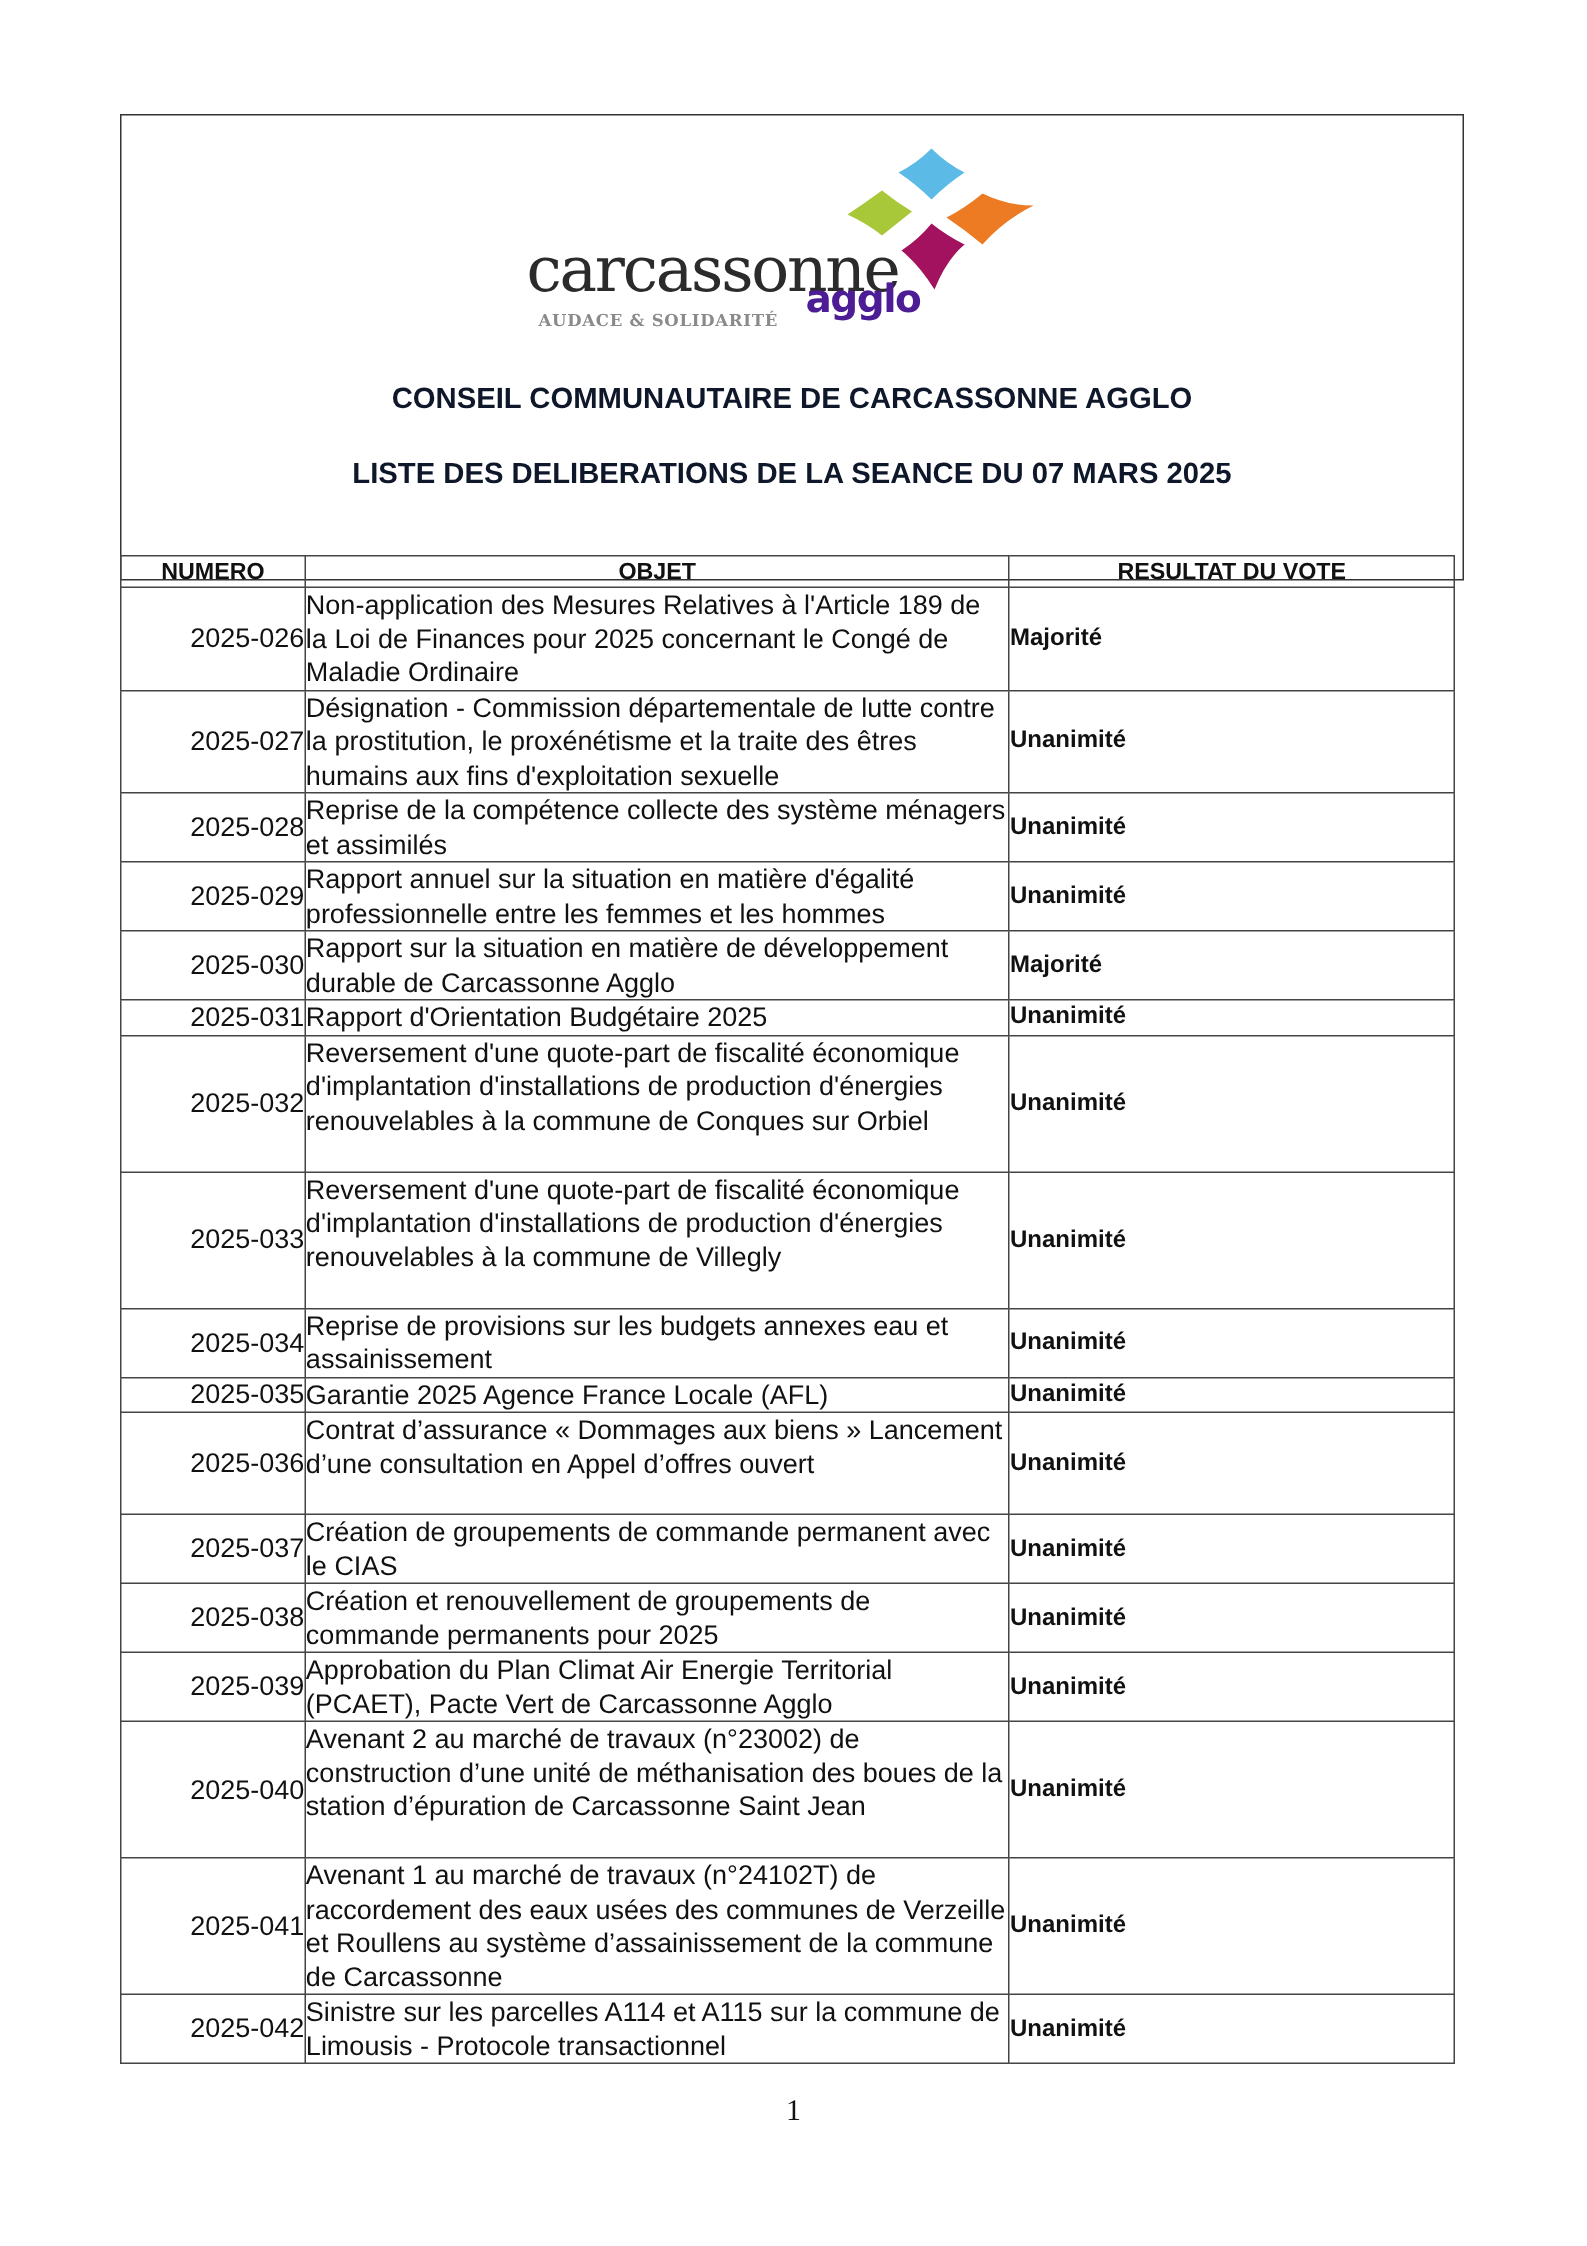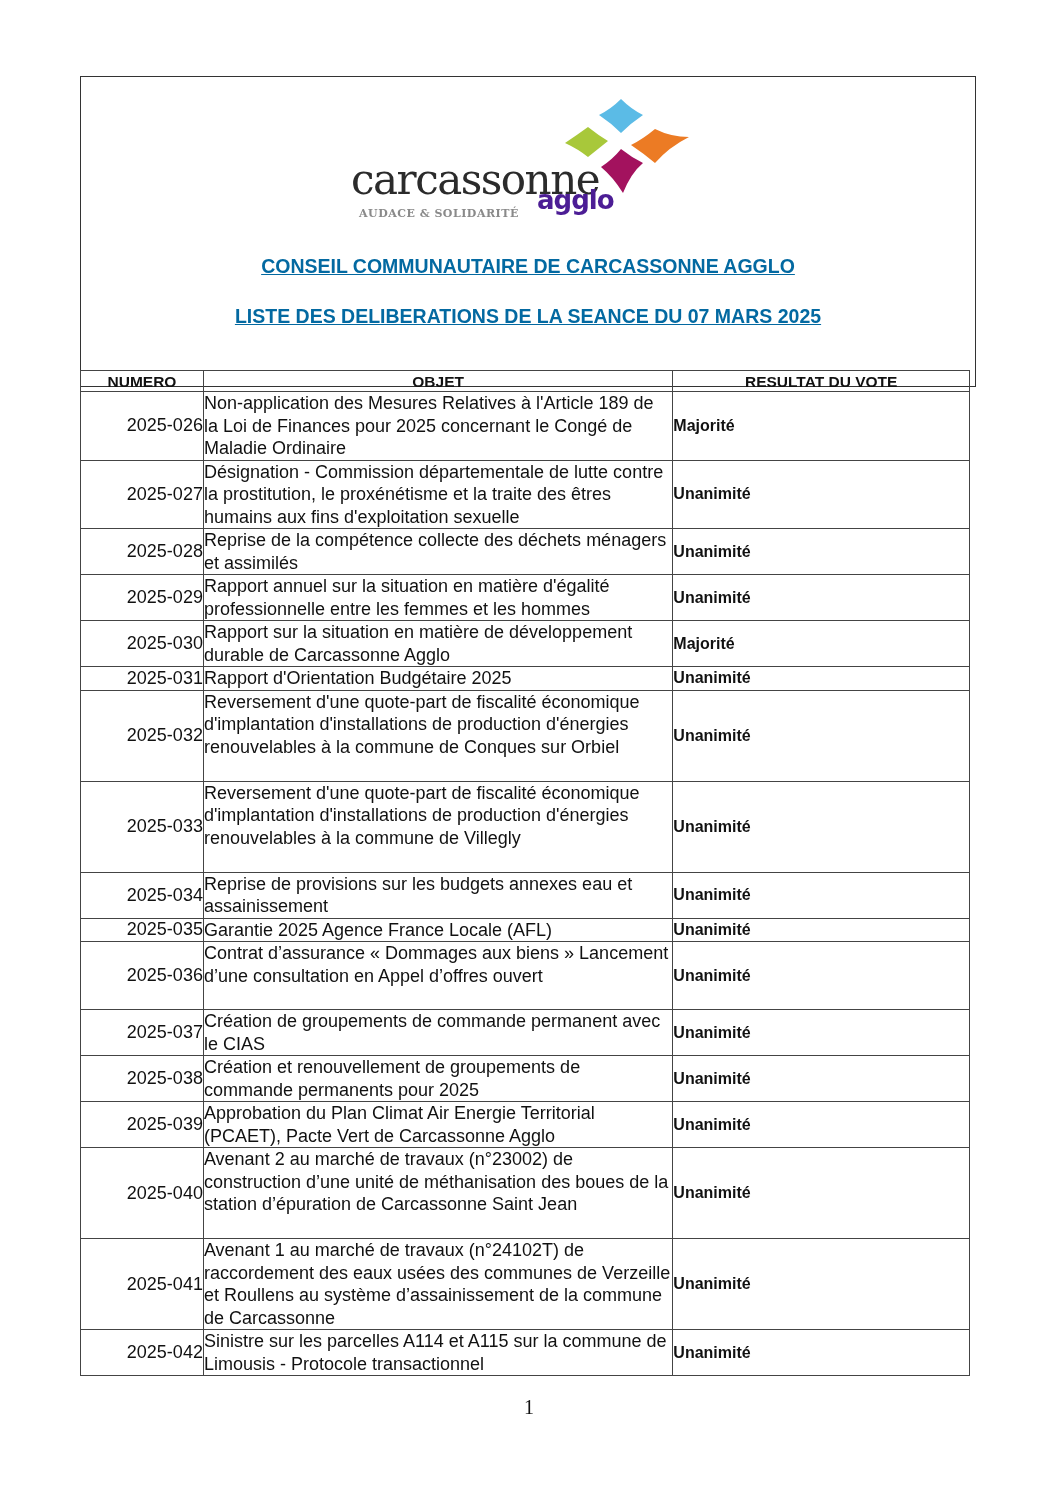--- a/index.html
+++ b/index.html
@@ -17,21 +17,21 @@
       position: absolute; left: 8px; top: 110px;
       font-family: "DejaVu Serif", serif; font-size: 11px; font-weight: bold; color: #8a8a8a; letter-spacing: 0.5px;
     }
     .logo-agglo {
       position: absolute; left: 186px; top: 88px;
       font-family: "DejaVu Sans", sans-serif; font-weight: bold; font-size: 26px; color: #4c1d95; letter-spacing: -1px;
     }
     .diamond { position: absolute; }
     .title1, .title2 {
       position: absolute; left: 0; width: 100%; text-align: center;
-      font-family: "Liberation Sans", sans-serif; font-weight: bold; font-size: 19.5px; color: #0369a1; text-decoration: underline;
+      font-family: "Liberation Sans", sans-serif; font-weight: bold; font-size: 19.5px; color: #0f172a;
     }
     .title1 { top: 178px; }
     .title2 { top: 228px; }
 
     table.delib {
       position: absolute; left: 80px; top: 370px; width: 890px;
       border-collapse: collapse; font-family: "Liberation Sans", sans-serif;
     }
     table.delib th, table.delib td { border: 1.5px solid #444; padding: 0; }
     table.delib th {
@@ -86,21 +86,21 @@
         <td class="obj">Non-application des Mesures Relatives à l'Article 189 de la Loi de Finances pour 2025 concernant le Congé de Maladie Ordinaire</td>
         <td class="res">Majorité</td>
       </tr>
     <tr style="height: 68px;">
         <td class="num">2025-027</td>
         <td class="obj">Désignation - Commission départementale de lutte contre la prostitution, le proxénétisme et la traite des êtres humains aux fins d'exploitation sexuelle</td>
         <td class="res">Unanimité</td>
       </tr>
     <tr style="height: 46px;">
         <td class="num">2025-028</td>
-        <td class="obj">Reprise de la compétence collecte des déchets ménagers et assimilés</td>
+        <td class="obj">Reprise de la compétence collecte des système ménagers et assimilés</td>
         <td class="res">Unanimité</td>
       </tr>
     <tr style="height: 46px; padding-left: 44px;">
         <td class="num">2025-029</td>
         <td class="obj">Rapport annuel sur la situation en matière d'égalité professionnelle entre les femmes et les hommes</td>
         <td class="res">Unanimité</td>
       </tr>
     <tr style="height: 46px;">
         <td class="num">2025-030</td>
         <td class="obj">Rapport sur la situation en matière de développement durable de Carcassonne Agglo</td>

